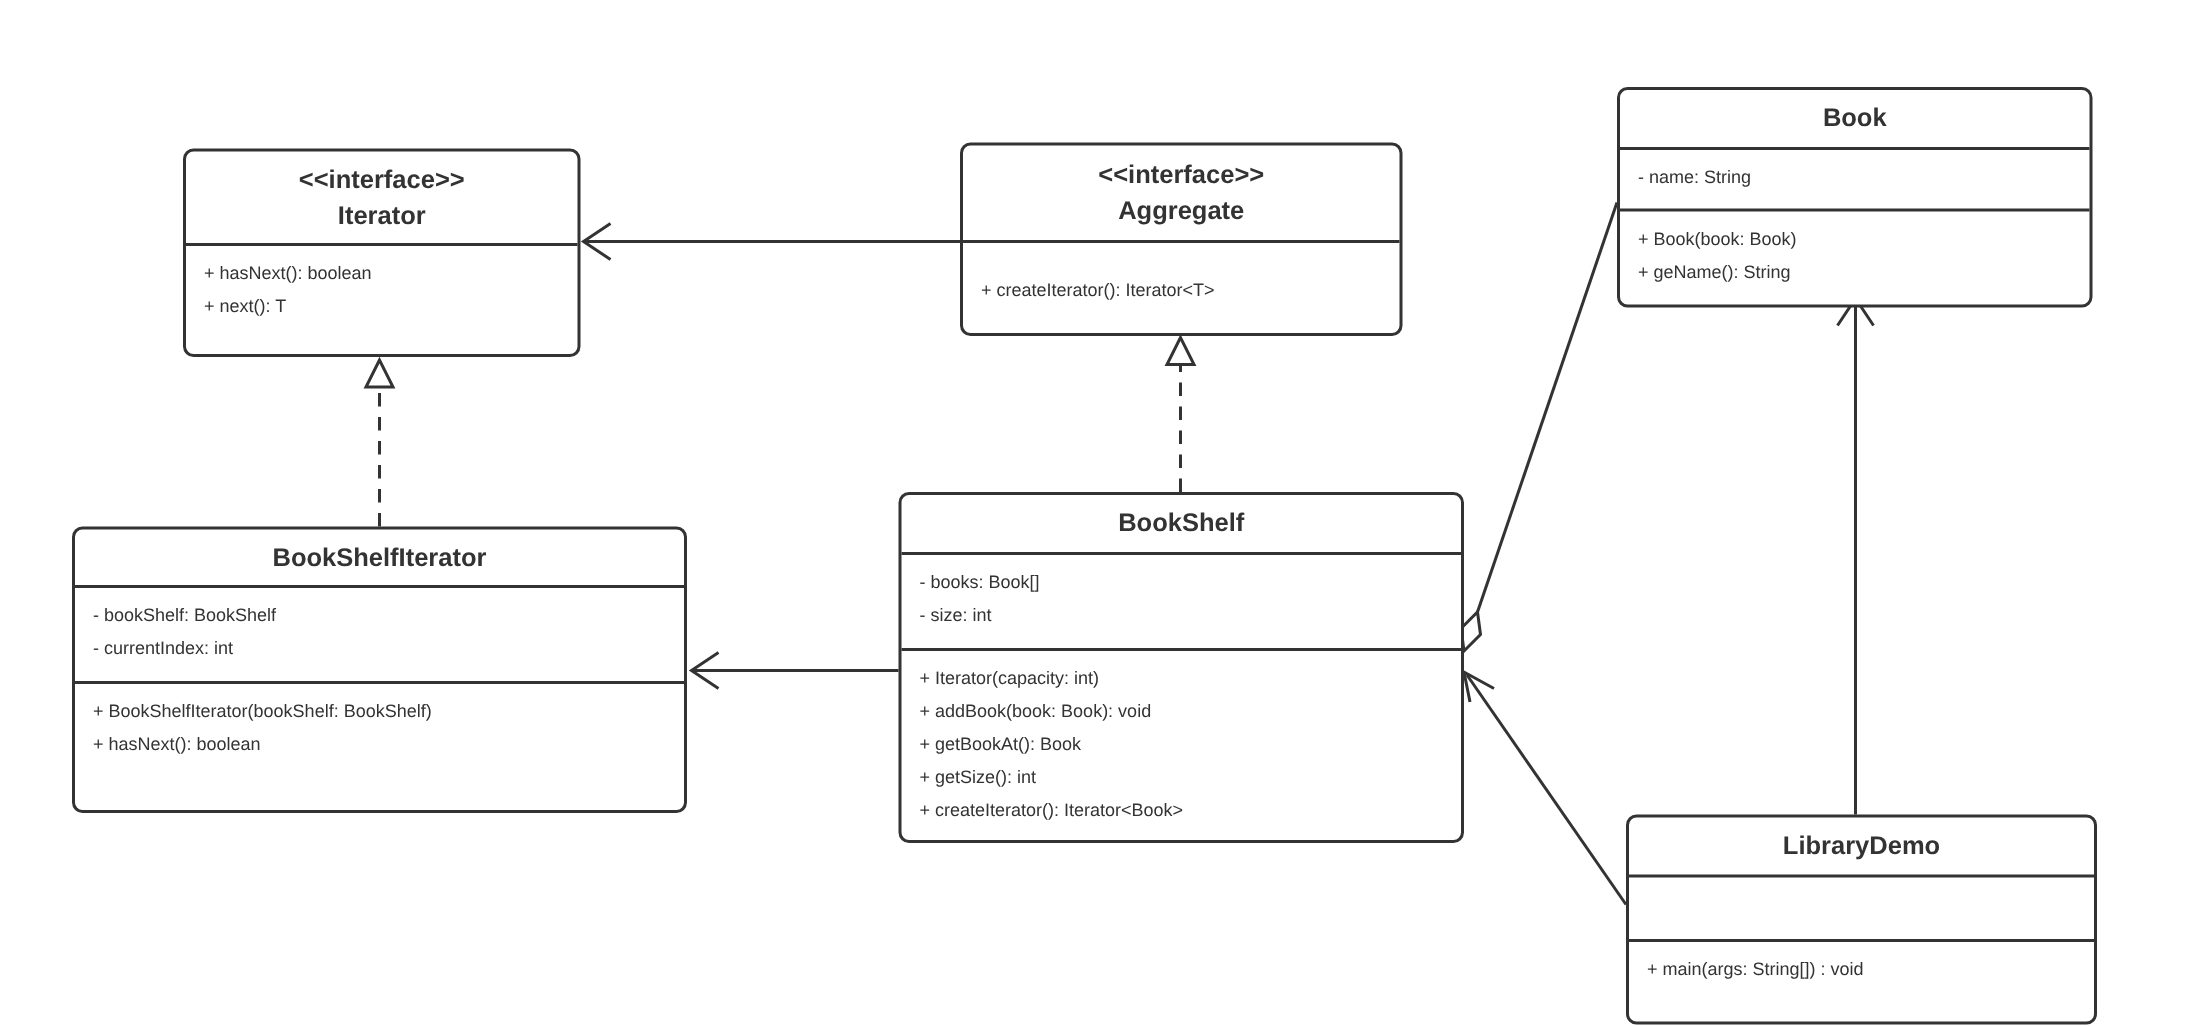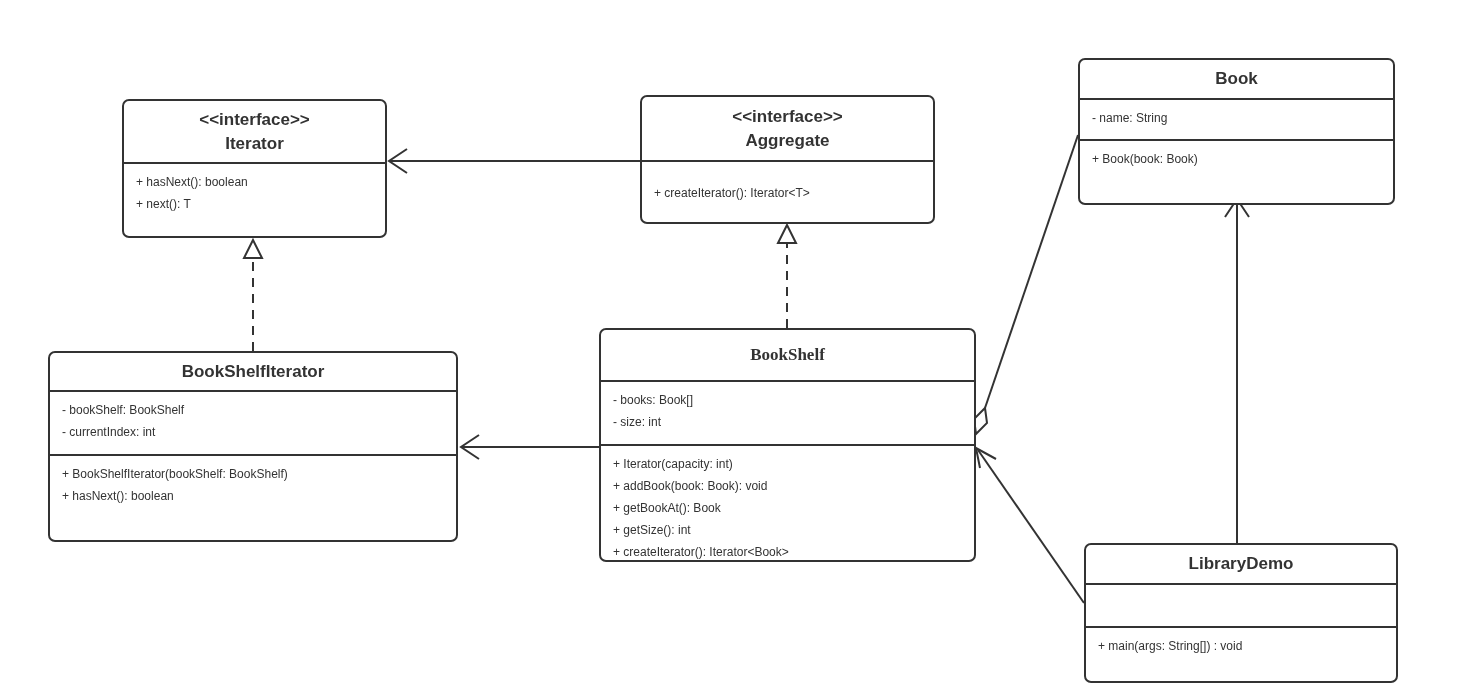--- a/index.html
+++ b/index.html
@@ -115,39 +115,40 @@
 
   <div class="uml-class" style="left:1078px;top:58px;width:317px;height:147px;">
     <div class="uml-header" style="height:38px;">
       <div class="classname">Book</div>
     </div>
     <div class="compartment" style="flex:0 0 41px;">
         <div class="member">- name: String</div>
       </div>
     <div class="compartment">
         <div class="member">+ Book(book: Book)</div>
+        <div class="member">+ geName(): String</div>
       </div>
   </div>
 
   <div class="uml-class" style="left:48px;top:351px;width:410px;height:191px;">
     <div class="uml-header" style="height:37px;">
       <div class="classname">BookShelfIterator</div>
     </div>
     <div class="compartment" style="flex:0 0 64px;">
         <div class="member">- bookShelf: BookShelf</div>
         <div class="member">- currentIndex: int</div>
       </div>
     <div class="compartment">
         <div class="member">+ BookShelfIterator(bookShelf: BookShelf)</div>
         <div class="member">+ hasNext(): boolean</div>
       </div>
   </div>
 
   <div class="uml-class" style="left:599px;top:328px;width:377px;height:234px;">
-    <div class="uml-header" style="height:50px;font-family:Liberation Serif, serif;">
+    <div class="uml-header" style="height:38px;">
       <div class="classname">BookShelf</div>
     </div>
     <div class="compartment" style="flex:0 0 64px;">
         <div class="member">- books: Book[]</div>
         <div class="member">- size: int</div>
       </div>
     <div class="compartment">
         <div class="member">+ Iterator(capacity: int)</div>
         <div class="member">+ addBook(book: Book): void</div>
         <div class="member">+ getBookAt(): Book</div>

